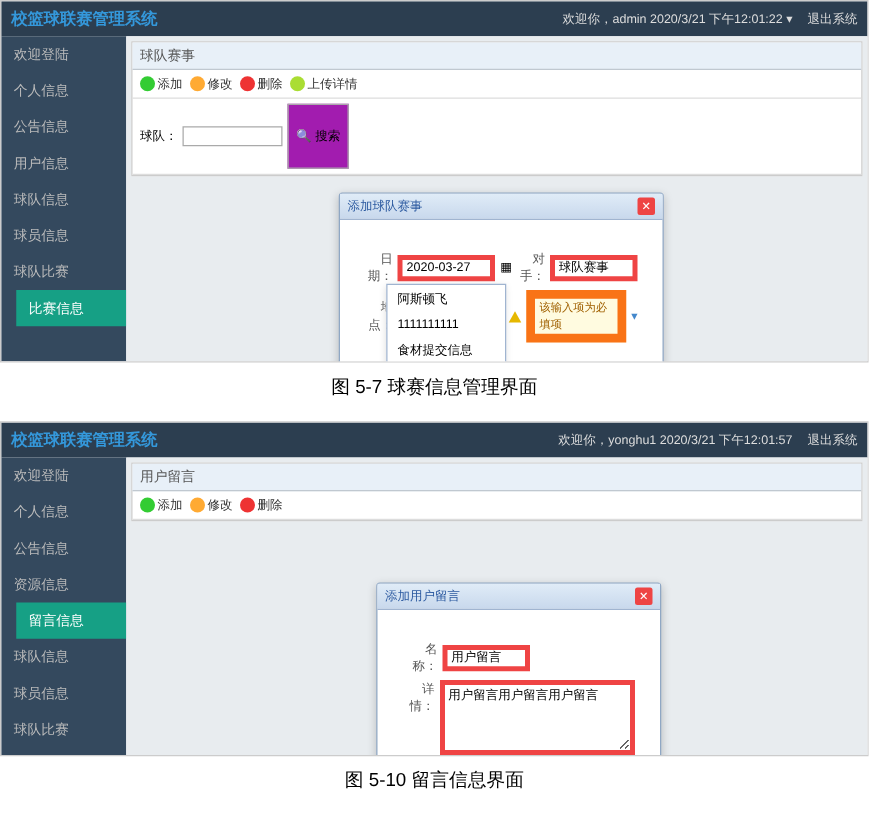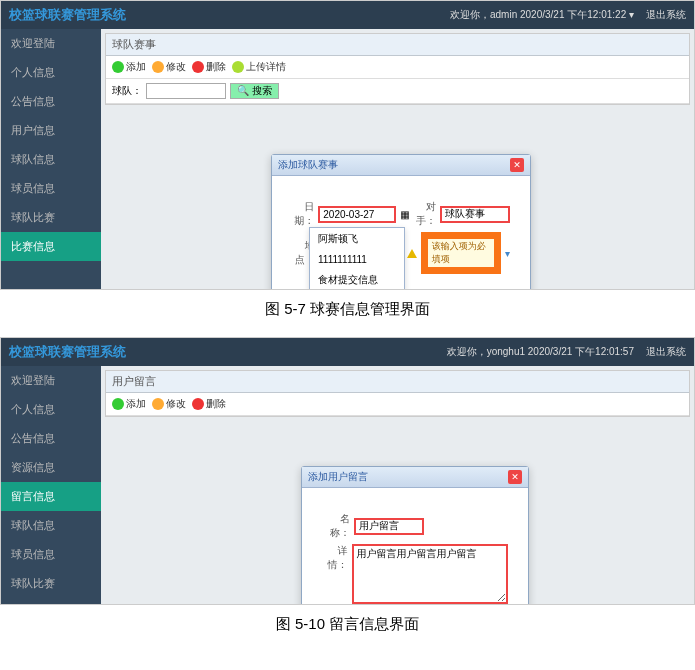--- a/index.html
+++ b/index.html
@@ -6,40 +6,40 @@
 body{background:#fff;width:695px;}
 .shot{width:695px;position:relative;overflow:hidden;border:1px solid #ccc;}
 .shot1{height:290px;}
 .shot2{height:268px;}
 .topbar{background:#2c3e50;color:#fff;height:28px;display:flex;align-items:center;padding:0 8px;font-size:13px;gap:48px;}
 .topbar .title{font-weight:bold;color:#3498db;}
 .topbar .right{margin-left:auto;font-size:10px;color:#ddd;display:flex;gap:12px;}
 .body{display:flex;height:calc(100% - 28px);}
 .sidebar{width:100px;background:#34495e;color:#bbb;font-size:11px;}
 .sidebar .item{padding:7px 10px;cursor:pointer;}
-.sidebar .item.active{background:#16a085;color:#fff;}
+.sidebar .item.active{background:#16a085;color:#fff;margin-left:12px;}
 .main{flex:1;background:#e8ecef;position:relative;}
 .panel{background:#fff;margin:4px;border:1px solid #ccc;}
 .panel-head{background:#e8f0f8;border-bottom:1px solid #c0c8d0;font-size:11px;color:#555;padding:3px 6px;}
 .toolbar{padding:4px 6px;border-bottom:1px solid #ddd;display:flex;gap:6px;font-size:10px;align-items:center;}
 .tb-btn{display:flex;align-items:center;gap:2px;cursor:pointer;color:#333;}
 .tb-btn .ico{width:12px;height:12px;border-radius:50%;display:inline-block;}
 .ico-add{background:#3c3;}.ico-edit{background:#fa3;}.ico-del{background:#e33;}.ico-up{background:#ad3;}
 .srow{padding:4px 6px;font-size:10px;display:flex;gap:4px;align-items:center;border-bottom:1px solid #ddd;}
 .srow input{width:80px;height:16px;font-size:10px;border:1px solid #aaa;}
-.srow .sbtn{border:1px solid #aaa;padding:0 6px;background:#86efac;cursor:pointer;}
+.srow .sbtn{border:1px solid #aaa;padding:18px 6px;background:#a21caf;cursor:pointer;}
 .cols{display:flex;font-size:10px;background:#f4f4f4;border-bottom:1px solid #ddd;}
 .cols span{padding:3px 6px;flex:0 0 auto;}
 .dialog{position:absolute;background:#fff;border:1px solid #8fa7c4;border-radius:3px;box-shadow:0 2px 8px rgba(0,0,0,0.2);font-size:10px;}
 .dlg-head{background:linear-gradient(#e0ecf8,#c8d8ec);padding:3px 6px;display:flex;align-items:center;color:#2c5aa0;border-bottom:1px solid #a0b4d0;}
 .dlg-close{margin-left:auto;width:14px;height:14px;background:#e44;color:#fff;text-align:center;line-height:14px;font-size:9px;cursor:pointer;border-radius:2px;}
 .dlg-body{padding:20px;}
 .frow{display:flex;align-items:center;margin:4px 0;gap:4px;}
 .frow label{width:28px;text-align:right;color:#555;}
-.frow input,.frow select,.frow textarea{border:2px solid #ef4444;font-size:10px;padding:1px 3px;}
+.frow input,.frow select,.frow textarea{border:4px solid #ef4444;font-size:10px;padding:1px 3px;}
 .tip{background:#fffbe0;border:7px solid #f97316;color:#a06000;padding:1px 4px;font-size:9px;}
 .dlg-btns{display:flex;justify-content:flex-end;gap:6px;padding:6px;border-top:1px solid #ddd;}
 .dlg-btn{border:1px solid #999;background:linear-gradient(#fff,#ddd);padding:2px 8px;border-radius:3px;cursor:pointer;display:flex;align-items:center;gap:2px;}
 .dlg-btn .ok{color:#3a3;}.dlg-btn .no{color:#d33;}
 .dropdown{position:absolute;background:#fff;border:1px solid #a0b4d0;font-size:10px;box-shadow:0 2px 6px rgba(0,0,0,0.15);}
 .dropdown div{padding:4px 8px;cursor:pointer;}
 .caption{text-align:center;font-size:15px;padding:10px 0 18px;}
 .warn-ico{display:inline-block;width:0;height:0;border-left:5px solid transparent;border-right:5px solid transparent;border-bottom:9px solid #e6b800;position:relative;}
 </style>
 </head>

